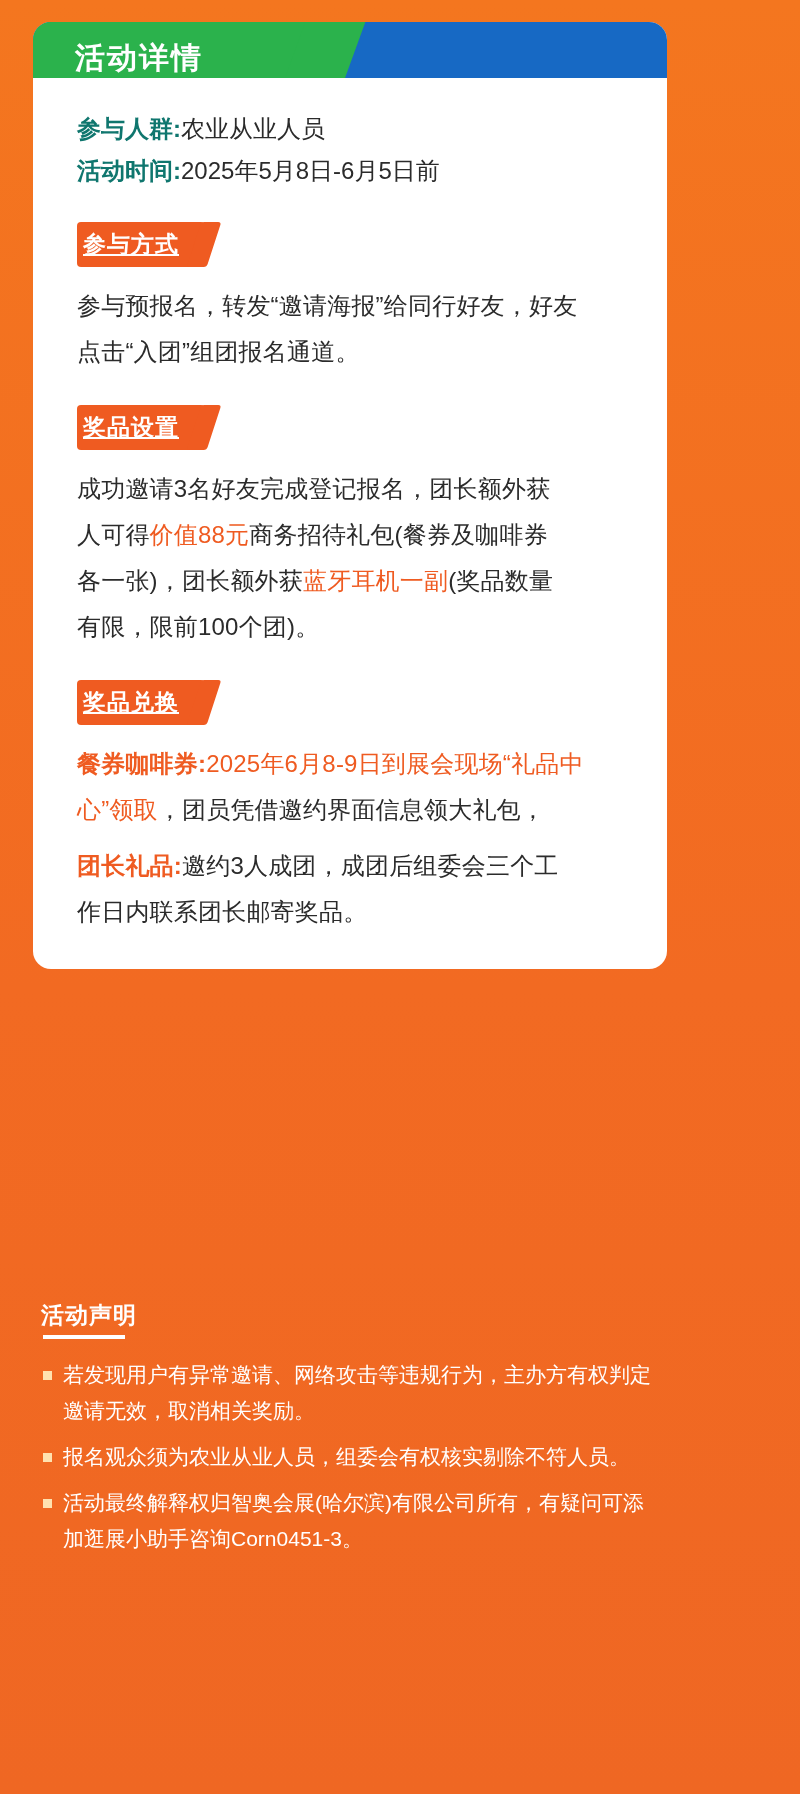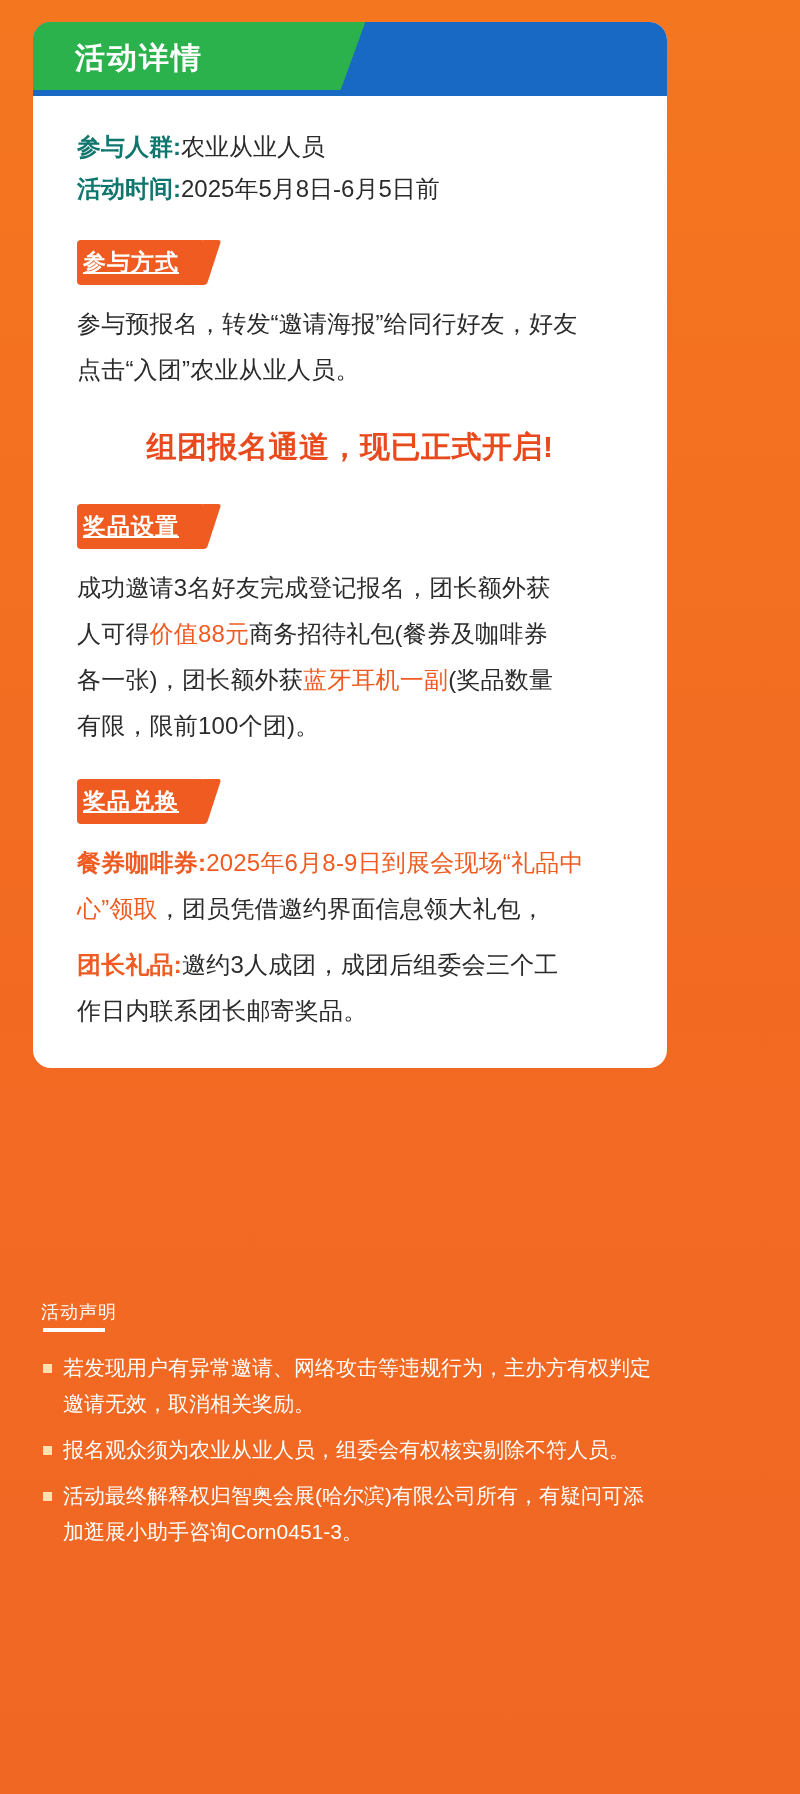--- a/index.html
+++ b/index.html
@@ -31,21 +31,21 @@
     background: #ffffff;
     border-radius: 18px;
     box-sizing: border-box;
     padding: 0 0 34px 0;
     overflow: hidden;
   }
 
   
   .banner {
     position: relative;
-    height: 74px;
+    height: 56px;
     width: 100%;
     background: #1769c4;
     overflow: hidden;
   }
   .banner-green {
     position: absolute;
     left: 0;
     top: 0;
     height: 68px;
     width: 290px;
@@ -145,22 +145,22 @@
     left: 33px;
     top: 1300px;
     width: 634px;
     box-sizing: border-box;
     padding: 0 8px;
   }
   .st-title {
     position: relative;
     display: inline-block;
     color: #ffffff;
-    font-size: 18px;
-    font-weight: normal;
+    font-size: 23px;
+    font-weight: bold;
     letter-spacing: 1px;
     padding-bottom: 10px;
   }
   .st-title::after {
     content: "";
     position: absolute;
     left: 2px;
     right: 12px;
     bottom: 2px;
     height: 4px;
@@ -208,24 +208,23 @@
         <span class="kv-key">参与人群:</span><span>农业从业人员</span>
       </div>
       <div class="kv-line">
         <span class="kv-key">活动时间:</span><span>2025年5月8日-6月5日前</span>
       </div>
 
       
       <div class="tag">参与方式</div>
       <div class="para">
         <span>参与预报名，转发“邀请海报”给同行好友，好友</span><br>
-        <span>点击“入团”农业从业人员。</span>
-      </div>
-
-      <div class="headline">组团报名通道，现已正式开启!</div>
+        <span>点击“入团”组团报名通道。</span>
+      </div>
+
 
       
       <div class="tag">奖品设置</div>
       <div class="para">
         <span>成功邀请3名好友完成登记报名，团长额外获</span><br>
         <span>人可得</span><span class="hl">价值88元</span><span>商务招待礼包(餐券及咖啡券</span><br>
         <span>各一张)，团长额外获</span><span class="hl">蓝牙耳机一副</span><span>(奖品数量</span><br>
         <span>有限，限前100个团)。</span>
       </div>
 

